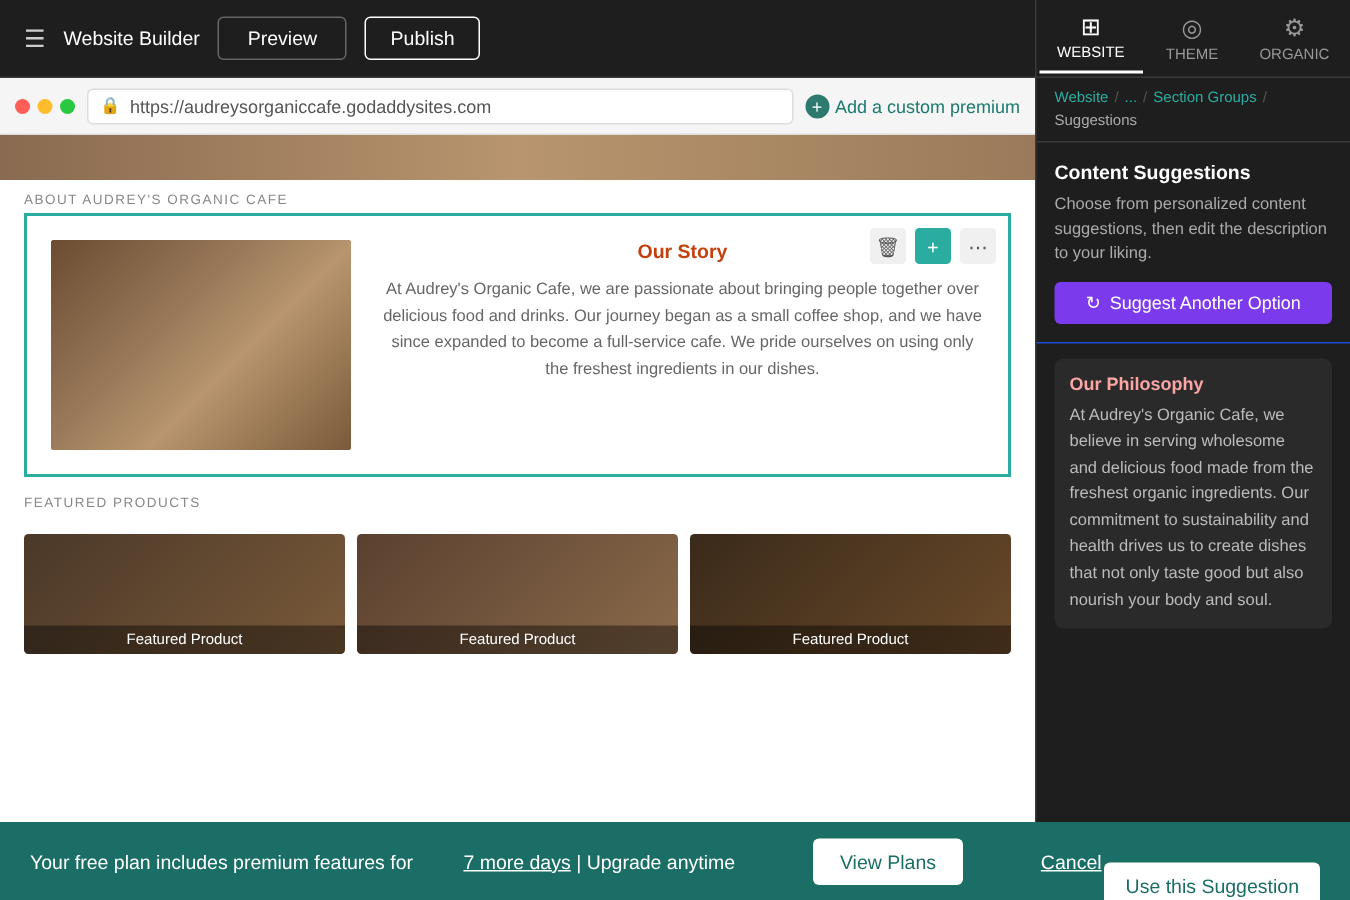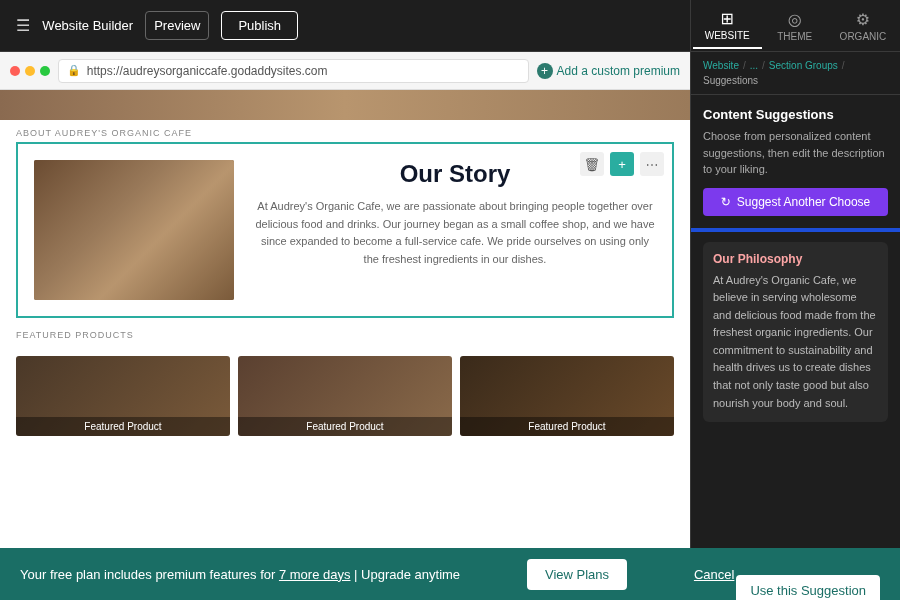--- a/index.html
+++ b/index.html
@@ -15,21 +15,21 @@
       gap: 12px;
       border-bottom: 1px solid #3a3a3a;
     }
     .top-bar-left { display: flex; align-items: center; gap: 12px; flex: 1; }
     .hamburger-icon { color: #ccc; font-size: 16px; cursor: pointer; }
     .app-title { color: #fff; font-size: 13px; font-weight: 500; }
     .btn-preview {
       background: transparent;
       border: 1px solid #666;
       color: #fff;
-      padding: 6px 8px;
+      padding: 6px 19px;
       border-radius: 4px;
       cursor: pointer;
       font-size: 13px;
     }
     .btn-publish {
       background: transparent;
       border: 1px solid #fff;
       color: #fff;
       padding: 6px 16px;
       border-radius: 4px;
@@ -217,21 +217,21 @@
       position: relative;
     }
     .about-image-overlay {
       width: 100%;
       height: 100%;
       background: linear-gradient(135deg, #6b4c32 0%, #9a7a5a 40%, #b8956e 60%, #7a5a3a 100%);
       position: absolute;
       top: 0; left: 0;
     }
     .about-text { flex: 1; text-align: center; }
-    .about-text h2 { font-size: 24px; color: #0f172a; margin-bottom: 10px; font-weight: 600; }
+    .about-text h2 { font-size: 13px; color: #c2410c; margin-bottom: 10px; font-weight: 600; }
     .about-text p { font-size: 11px; color: #666; line-height: 1.6; }
 
     
     .featured-section {
       margin: 12px 16px 0;
     }
     .featured-label {
       font-size: 9px;
       color: #888;
       letter-spacing: 1px;
@@ -292,21 +292,21 @@
       border-bottom: 1px solid #3a3a3a;
       display: flex;
       align-items: center;
       gap: 4px;
       flex-wrap: wrap;
     }
     .breadcrumb-sep { color: #555; }
     .breadcrumb-link { color: #2aada0; cursor: pointer; }
     .breadcrumb-current { color: #aaa; }
 
-    .panel-section { padding: 12px; border-bottom: 4px solid #1d4ed8; }
+    .panel-section { padding: 12px; border-bottom: 1px solid #1d4ed8; }
     .panel-title { color: #fff; font-size: 13px; font-weight: 600; margin-bottom: 6px; }
     .panel-desc { color: #aaa; font-size: 11px; line-height: 1.5; margin-bottom: 10px; }
 
     .btn-suggest {
       background: #7c3aed;
       color: #fff;
       border: none;
       border-radius: 4px;
       padding: 7px 12px;
       font-size: 12px;
@@ -344,21 +344,21 @@
       right: 0;
       height: 52px;
       background: #1a6e65;
       display: flex;
       align-items: center;
       justify-content: space-between;
       padding: 0 20px;
       z-index: 10;
     }
     .bottom-bar-text { color: #fff; font-size: 13px; }
-    .bottom-bar-text a { color: #fff; text-decoration: underline; cursor: pointer; }
+    .bottom-bar-text a { color: #fff; text-decoration: underline; cursor: pointer; margin-left: 30px; }
     .bottom-bar-center { display: flex; align-items: center; gap: 4px; }
     .btn-view-plans {
       background: #fff;
       color: #1a6e65;
       border: none;
       padding: 8px 18px;
       border-radius: 4px;
       font-size: 13px;
       font-weight: 500;
       cursor: pointer;
@@ -502,21 +502,21 @@
       <span class="breadcrumb-link">Section Groups</span>
       <span class="breadcrumb-sep">/</span>
       <span class="breadcrumb-current">Suggestions</span>
     </div>
 
     <div class="panel-section">
       <div class="panel-title">Content Suggestions</div>
       <div class="panel-desc">Choose from personalized content suggestions, then edit the description to your liking.</div>
       <button class="btn-suggest">
         <span>↻</span>
-        <span>Suggest Another Choose</span>
+        <span>Suggest Another Option</span>
       </button>
     </div>
 
     <div class="suggestion-card">
       <div class="suggestion-card-title">Our Philosophy</div>
       <div class="suggestion-card-text">At Audrey's Organic Cafe, we believe in serving wholesome and delicious food made from the freshest organic ingredients. Our commitment to sustainability and health drives us to create dishes that not only taste good but also nourish your body and soul.</div>
     </div>
 
   </div>
 </div>

